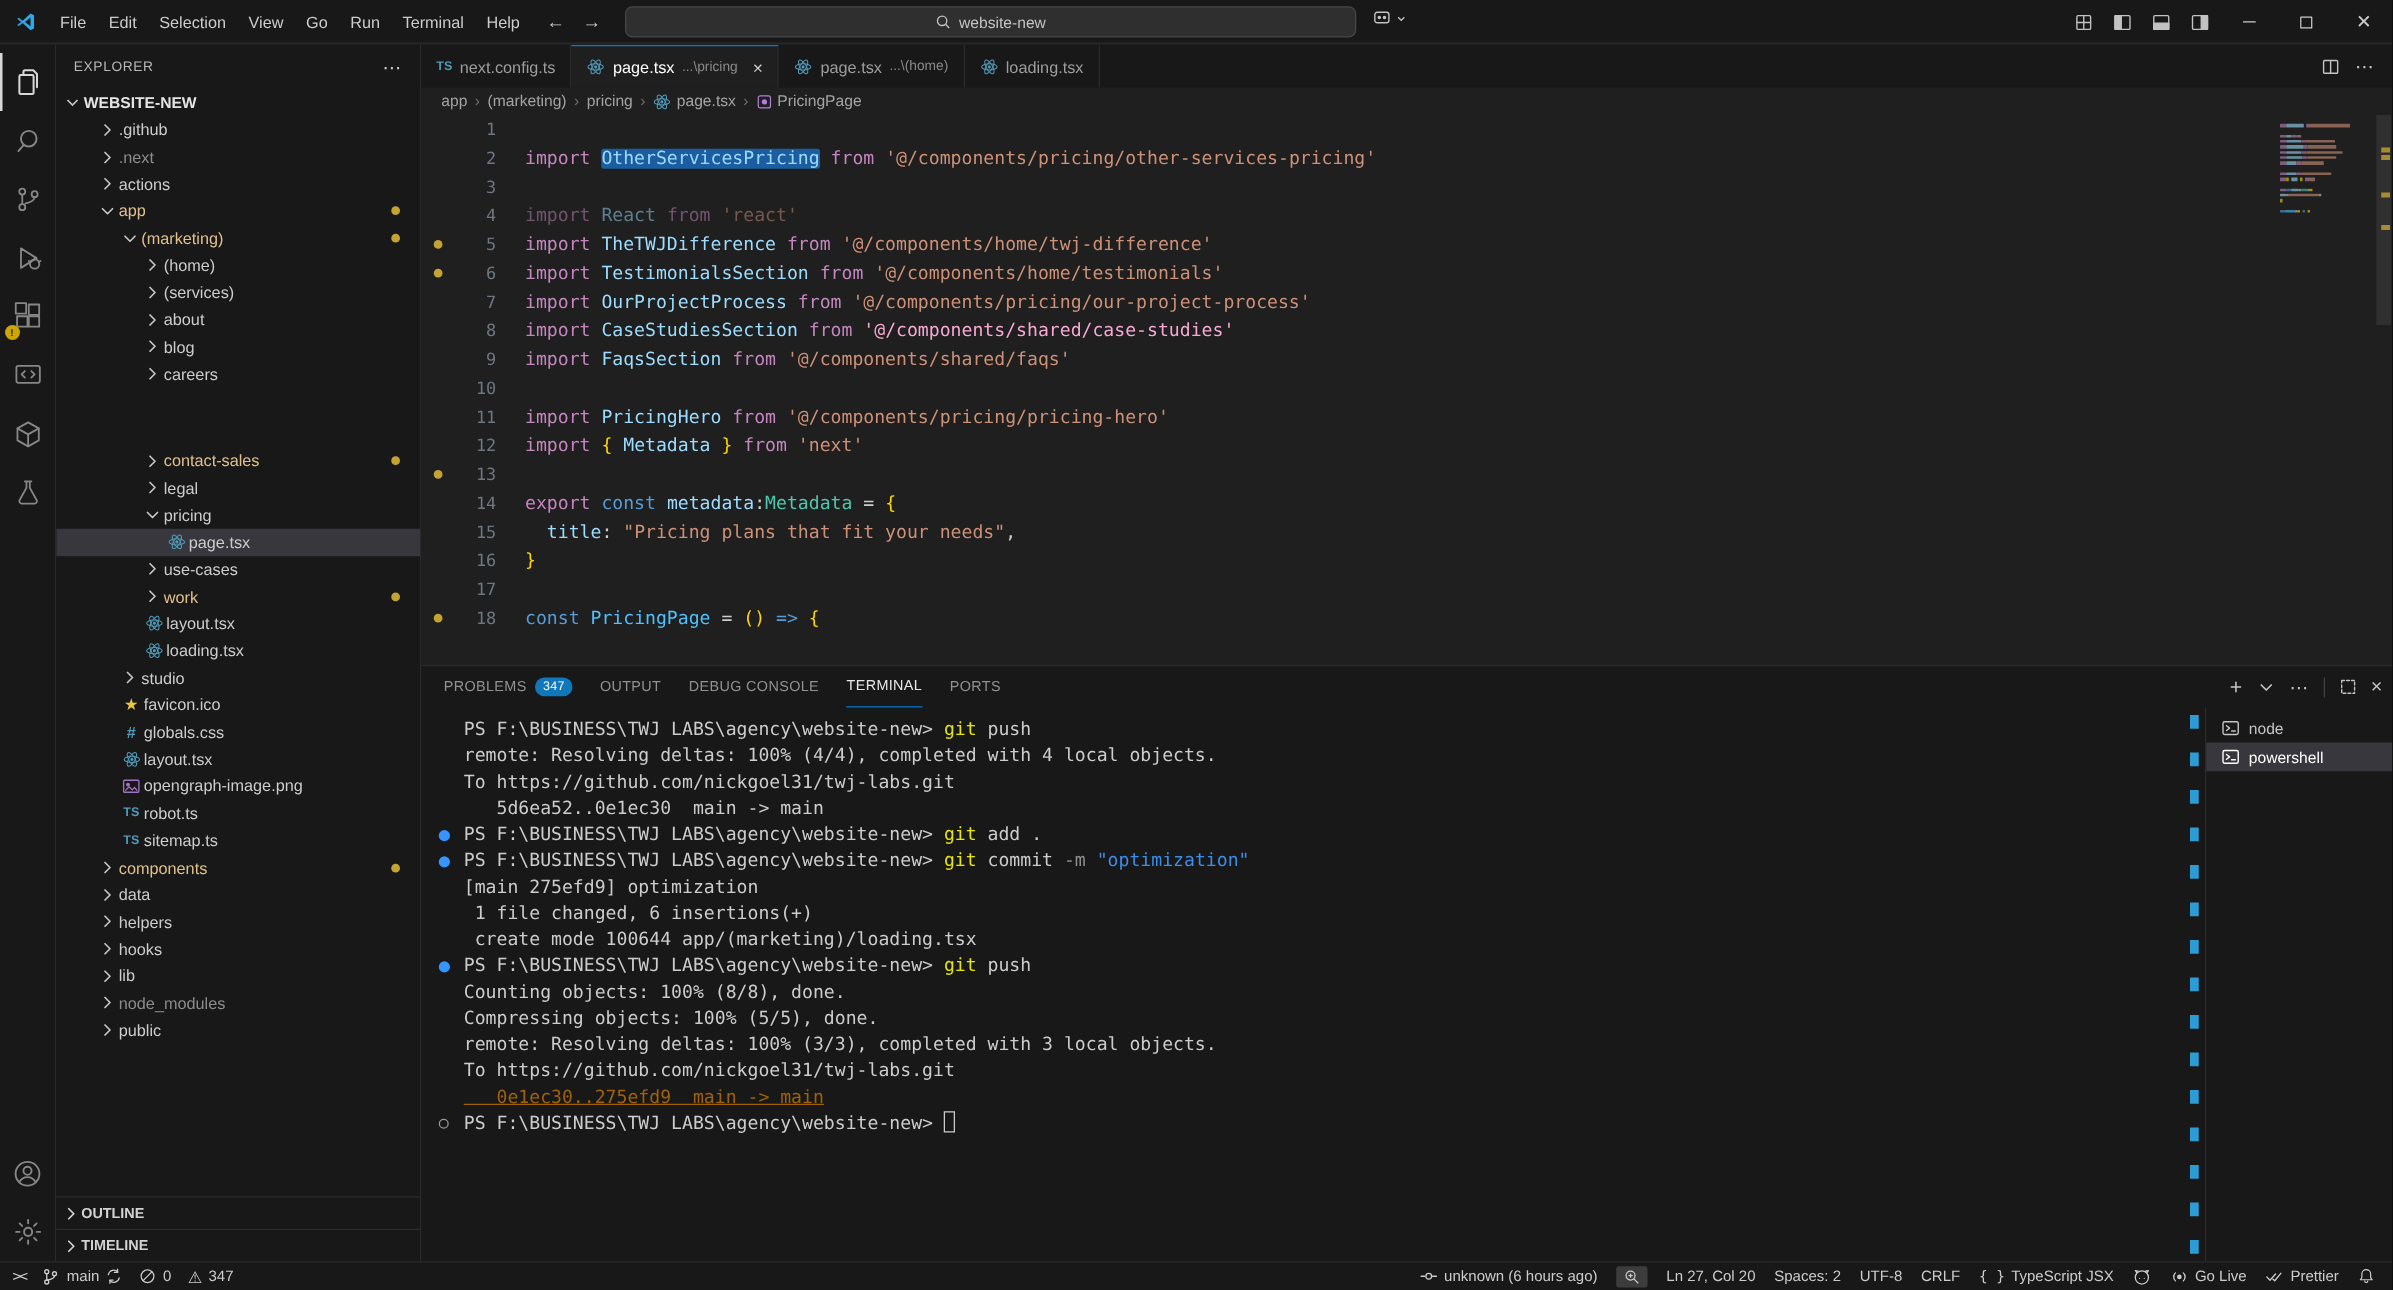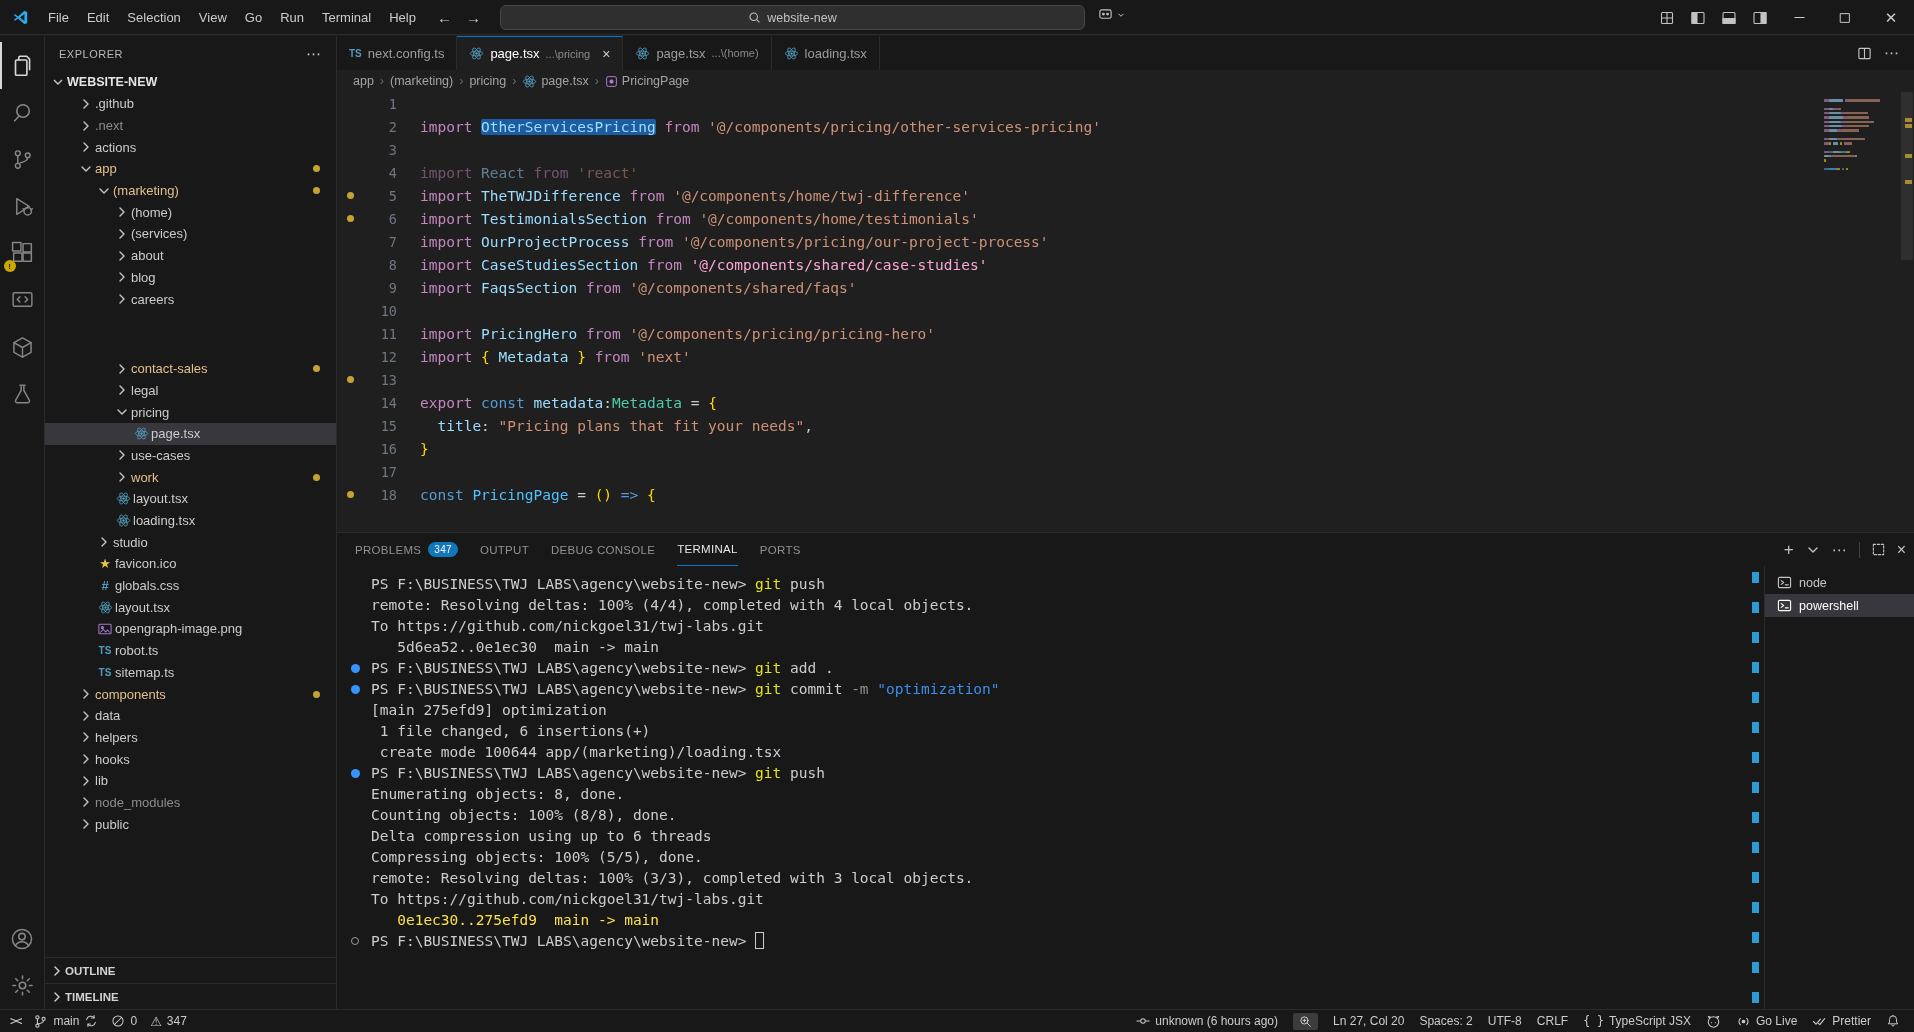--- a/index.html
+++ b/index.html
@@ -854,27 +854,25 @@
               <div class="t-line"><span style="color: rgb(204, 204, 204);">PS F:\BUSINESS\TWJ LABS\agency\website-new&gt; </span><span style="color: rgb(229, 229, 16);">git </span><span style="color: rgb(204, 204, 204);">push</span></div>
               <div class="t-line"><span style="color: rgb(204, 204, 204);">remote: Resolving deltas: 100% (4/4), completed with 4 local objects.</span></div>
               <div class="t-line"><span style="color: rgb(204, 204, 204);">To https://github.com/nickgoel31/twj-labs.git</span></div>
               <div class="t-line"><span style="color: rgb(204, 204, 204);">   5d6ea52..0e1ec30  main -&gt; main</span></div>
               <div class="t-line"><span class="t-deco dot"></span><span style="color: rgb(204, 204, 204);">PS F:\BUSINESS\TWJ LABS\agency\website-new&gt; </span><span style="color: rgb(229, 229, 16);">git </span><span style="color: rgb(204, 204, 204);">add </span><span style="color: rgb(204, 204, 204);">.</span></div>
               <div class="t-line"><span class="t-deco dot"></span><span style="color: rgb(204, 204, 204);">PS F:\BUSINESS\TWJ LABS\agency\website-new&gt; </span><span style="color: rgb(229, 229, 16);">git </span><span style="color: rgb(204, 204, 204);">commit </span><span style="color: rgb(143, 143, 143);">-m </span><span style="color: rgb(59, 142, 234);">"optimization"</span></div>
               <div class="t-line"><span style="color: rgb(204, 204, 204);">[main 275efd9] optimization</span></div>
               <div class="t-line"><span style="color: rgb(204, 204, 204);"> 1 file changed, 6 insertions(+)</span></div>
               <div class="t-line"><span style="color: rgb(204, 204, 204);"> create mode 100644 app/(marketing)/loading.tsx</span></div>
               <div class="t-line"><span class="t-deco dot"></span><span style="color: rgb(204, 204, 204);">PS F:\BUSINESS\TWJ LABS\agency\website-new&gt; </span><span style="color: rgb(229, 229, 16);">git </span><span style="color: rgb(204, 204, 204);">push</span></div>
-              <div class="t-line"><span style="color: rgb(204, 204, 204);">Enumerating objects: 8, done.</span></div>
               <div class="t-line"><span style="color: rgb(204, 204, 204);">Counting objects: 100% (8/8), done.</span></div>
-              <div class="t-line"><span style="color: rgb(204, 204, 204);">Delta compression using up to 6 threads</span></div>
               <div class="t-line"><span style="color: rgb(204, 204, 204);">Compressing objects: 100% (5/5), done.</span></div>
               <div class="t-line"><span style="color: rgb(204, 204, 204);">remote: Resolving deltas: 100% (3/3), completed with 3 local objects.</span></div>
               <div class="t-line"><span style="color: rgb(204, 204, 204);">To https://github.com/nickgoel31/twj-labs.git</span></div>
-              <div class="t-line"><span style="color: #fde047;">   0e1ec30..275efd9  main -&gt; main</span></div>
+              <div class="t-line"><span style="color: #a16207; text-decoration: underline;">   0e1ec30..275efd9  main -&gt; main</span></div>
               <div class="t-line"><span class="t-deco ring"></span><span style="color: rgb(204, 204, 204);">PS F:\BUSINESS\TWJ LABS\agency\website-new&gt; </span><span class="t-cursor"></span></div>
             </div>
           <div class="term-marks" id="term-marks">
               <div class="tmark" style="top: 6px; background: rgb(46, 156, 212);"></div>
               <div class="tmark" style="top: 36px; background: rgb(46, 156, 212);"></div>
               <div class="tmark" style="top: 66px; background: rgb(46, 156, 212);"></div>
               <div class="tmark" style="top: 96px; background: rgb(46, 156, 212);"></div>
               <div class="tmark" style="top: 126px; background: rgb(46, 156, 212);"></div>
               <div class="tmark" style="top: 156px; background: rgb(46, 156, 212);"></div>
               <div class="tmark" style="top: 186px; background: rgb(46, 156, 212);"></div>

